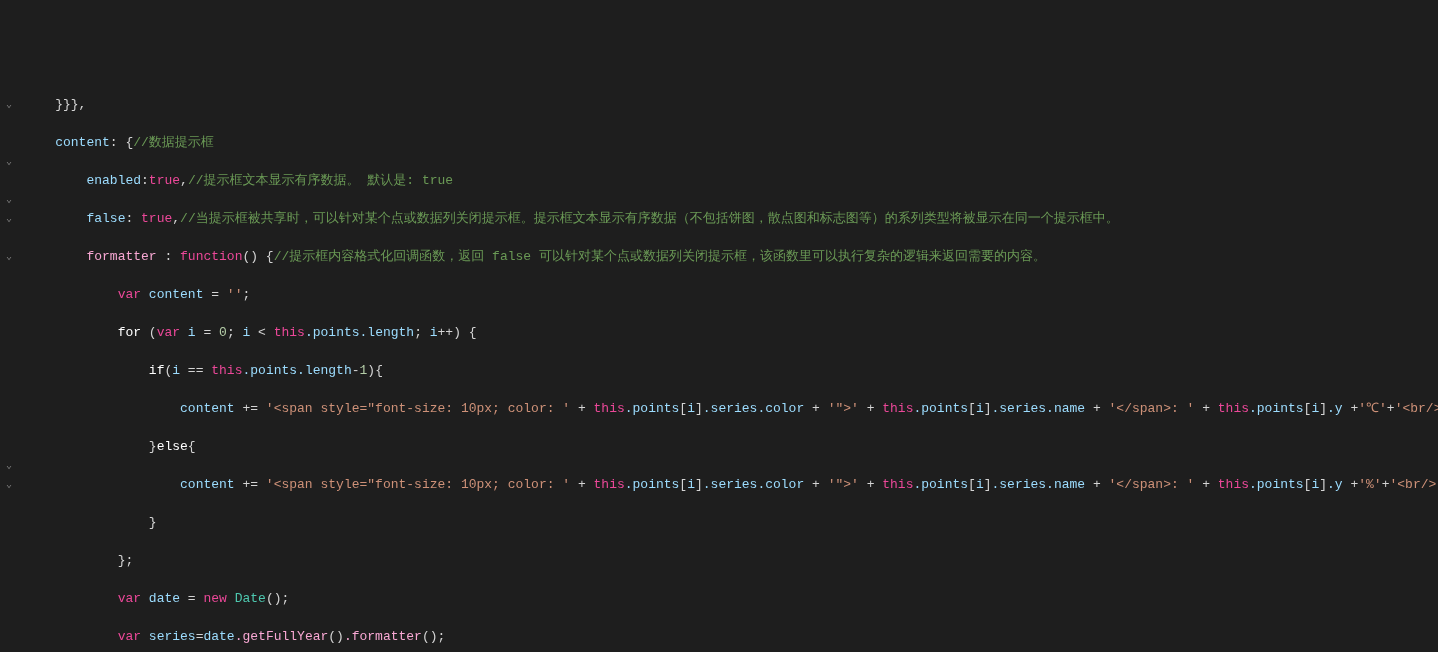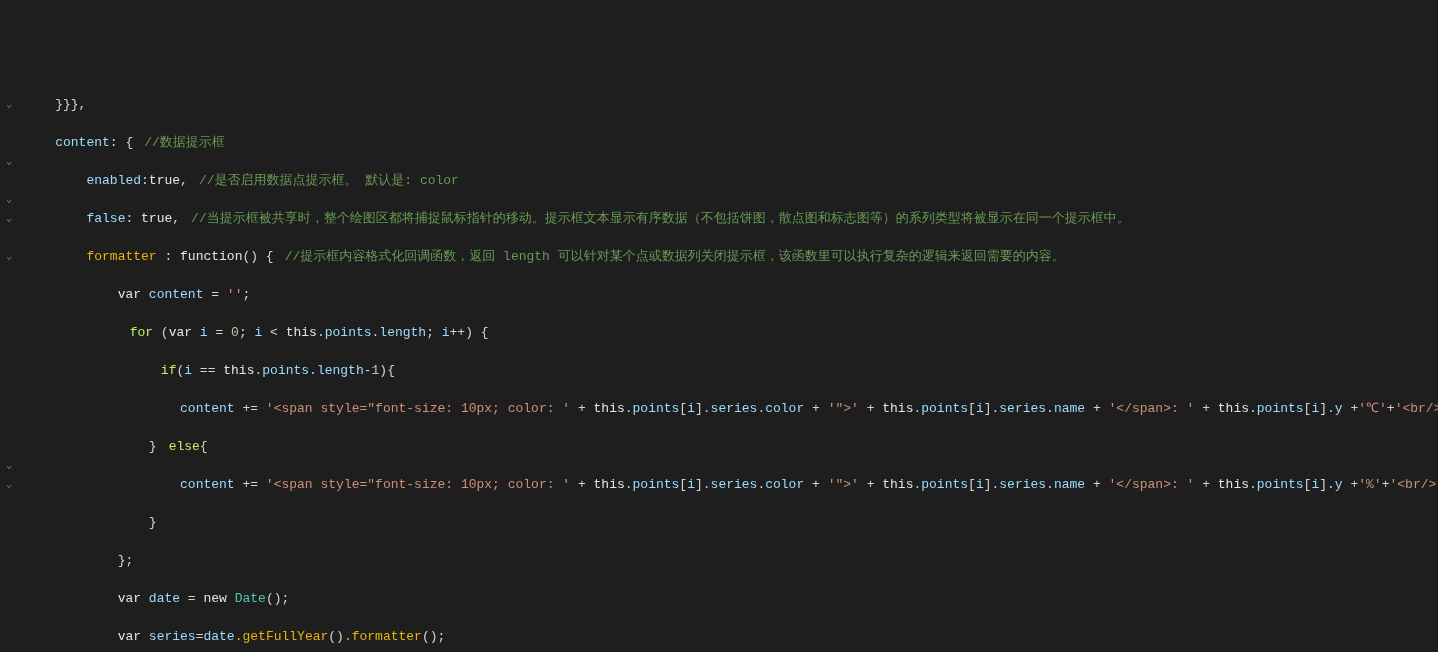--- a/index.html
+++ b/index.html
@@ -38,26 +38,26 @@
       user-select: none;
     }
     .code {
       flex: 1;
       padding-left: 6px;
     }
     .line {
       height: 19px;
       white-space: pre;
     }
-    .kw { color: #e5e5e5; }
-    .kw2 { color: #bef264; margin-left: 12px; }
+    .kw { color: #ec4899; }
+    .kw2 { color: #ffffff; }
     .str { color: #ce9178; }
     .num { color: #b5cea8; }
-    .com { color: #6a9955; margin-left: 11px; }
-    .fn { color: #eab308; }
+    .com { color: #6a9955; }
+    .fn { color: #f9a8d4; }
     .var { color: #9cdcfe; }
     .prop { color: #9cdcfe; }
     .op { color: #d4d4d4; }
     .punc { color: #d4d4d4; }
     .type { color: #4ec9b0; }
   </style>
 </head>
 <body>
 
 
@@ -96,23 +96,23 @@
     <span class="fold"></span>
     <span class="fold"></span>
     <span class="fold"></span>
     <span class="fold"></span>
     <span class="fold"></span>
     <span class="fold"></span>
   </div>
   <div class="code">
 <div class="line"><span><span>    </span><span class="punc">}}},</span></span></div>
 <div class="line"><span><span>    </span><span class="prop">content</span><span class="punc">: {</span><span class="com">//数据提示框</span></span></div>
-<div class="line"><span><span>        </span><span class="prop">enabled</span><span class="punc">:</span><span class="kw">true</span><span class="punc">,</span><span class="com">//是否启用数据点提示框。 默认是: color</span></span></div>
-<div class="line"><span><span>        </span><span class="prop">false</span><span class="punc">: </span><span class="kw">true</span><span class="punc">,</span><span class="com">//当提示框被共享时，整个绘图区都将捕捉鼠标指针的移动。提示框文本显示有序数据（不包括饼图，散点图和标志图等）的系列类型将被显示在同一个提示框中。</span></span></div>
-<div class="line"><span><span>        </span><span class="fn">formatter</span><span class="punc"> : </span><span class="kw">function</span><span class="punc">() {</span><span class="com">//提示框内容格式化回调函数，返回 length 可以针对某个点或数据列关闭提示框，该函数里可以执行复杂的逻辑来返回需要的内容。</span></span></div>
+<div class="line"><span><span>        </span><span class="prop">enabled</span><span class="punc">:</span><span class="kw">true</span><span class="punc">,</span><span class="com">//提示框文本显示有序数据。 默认是: true</span></span></div>
+<div class="line"><span><span>        </span><span class="prop">false</span><span class="punc">: </span><span class="kw">true</span><span class="punc">,</span><span class="com">//当提示框被共享时，可以针对某个点或数据列关闭提示框。提示框文本显示有序数据（不包括饼图，散点图和标志图等）的系列类型将被显示在同一个提示框中。</span></span></div>
+<div class="line"><span><span>        </span><span class="fn">formatter</span><span class="punc"> : </span><span class="kw">function</span><span class="punc">() {</span><span class="com">//提示框内容格式化回调函数，返回 false 可以针对某个点或数据列关闭提示框，该函数里可以执行复杂的逻辑来返回需要的内容。</span></span></div>
 <div class="line"><span><span>            </span><span class="kw">var</span><span class="var"> content </span><span class="op">=</span><span class="str"> ''</span><span class="punc">;</span></span></div>
 <div class="line"><span><span>            </span><span class="kw2">for</span><span class="punc"> (</span><span class="kw">var</span><span class="var"> i </span><span class="op">=</span><span class="num"> 0</span><span class="punc">; </span><span class="var">i </span><span class="op">&lt;</span><span class="kw"> this</span><span class="prop">.points.length</span><span class="punc">; </span><span class="var">i</span><span class="op">++</span><span class="punc">) {</span></span></div>
 <div class="line"><span><span>                </span><span class="kw2">if</span><span class="punc">(</span><span class="var">i </span><span class="op">==</span><span class="kw"> this</span><span class="prop">.points.length</span><span class="op">-</span><span class="num">1</span><span class="punc">){</span></span></div>
 <div class="line"><span><span>                    </span><span class="var">content </span><span class="op">+=</span><span class="str"> '&lt;span style="font-size: 10px; color: '</span><span class="op"> + </span><span class="kw">this</span><span class="prop">.points</span><span class="punc">[</span><span class="var">i</span><span class="punc">]</span><span class="prop">.series.color</span><span class="op"> + </span><span class="str">'"&gt;'</span><span class="op"> + </span><span class="kw">this</span><span class="prop">.points</span><span class="punc">[</span><span class="var">i</span><span class="punc">]</span><span class="prop">.series.name</span><span class="op"> + </span><span class="str">'&lt;/span&gt;: '</span><span class="op"> + </span><span class="kw">this</span><span class="prop">.points</span><span class="punc">[</span><span class="var">i</span><span class="punc">]</span><span class="prop">.y</span><span class="op"> +</span><span class="str">'℃'</span><span class="op">+</span><span class="str">'&lt;br/&gt;'</span></span></div>
 <div class="line"><span><span>                </span><span class="punc">}</span><span class="kw2">else</span><span class="punc">{</span></span></div>
 <div class="line"><span><span>                    </span><span class="var">content </span><span class="op">+=</span><span class="str"> '&lt;span style="font-size: 10px; color: '</span><span class="op"> + </span><span class="kw">this</span><span class="prop">.points</span><span class="punc">[</span><span class="var">i</span><span class="punc">]</span><span class="prop">.series.color</span><span class="op"> + </span><span class="str">'"&gt;'</span><span class="op"> + </span><span class="kw">this</span><span class="prop">.points</span><span class="punc">[</span><span class="var">i</span><span class="punc">]</span><span class="prop">.series.name</span><span class="op"> + </span><span class="str">'&lt;/span&gt;: '</span><span class="op"> + </span><span class="kw">this</span><span class="prop">.points</span><span class="punc">[</span><span class="var">i</span><span class="punc">]</span><span class="prop">.y</span><span class="op"> +</span><span class="str">'%'</span><span class="op">+</span><span class="str">'&lt;br/&gt;'</span></span></div>
 <div class="line"><span><span>                </span><span class="punc">}</span></span></div>
 <div class="line"><span><span>            </span><span class="punc">};</span></span></div>
 <div class="line"><span><span>            </span><span class="kw">var</span><span class="var"> date </span><span class="op">=</span><span class="kw"> new</span><span class="type"> Date</span><span class="punc">();</span></span></div>
 <div class="line"><span><span>            </span><span class="kw">var</span><span class="var"> series</span><span class="op">=</span><span class="var">date</span><span class="fn">.getFullYear</span><span class="punc">()</span><span class="fn">.formatter</span><span class="punc">();</span></span></div>

